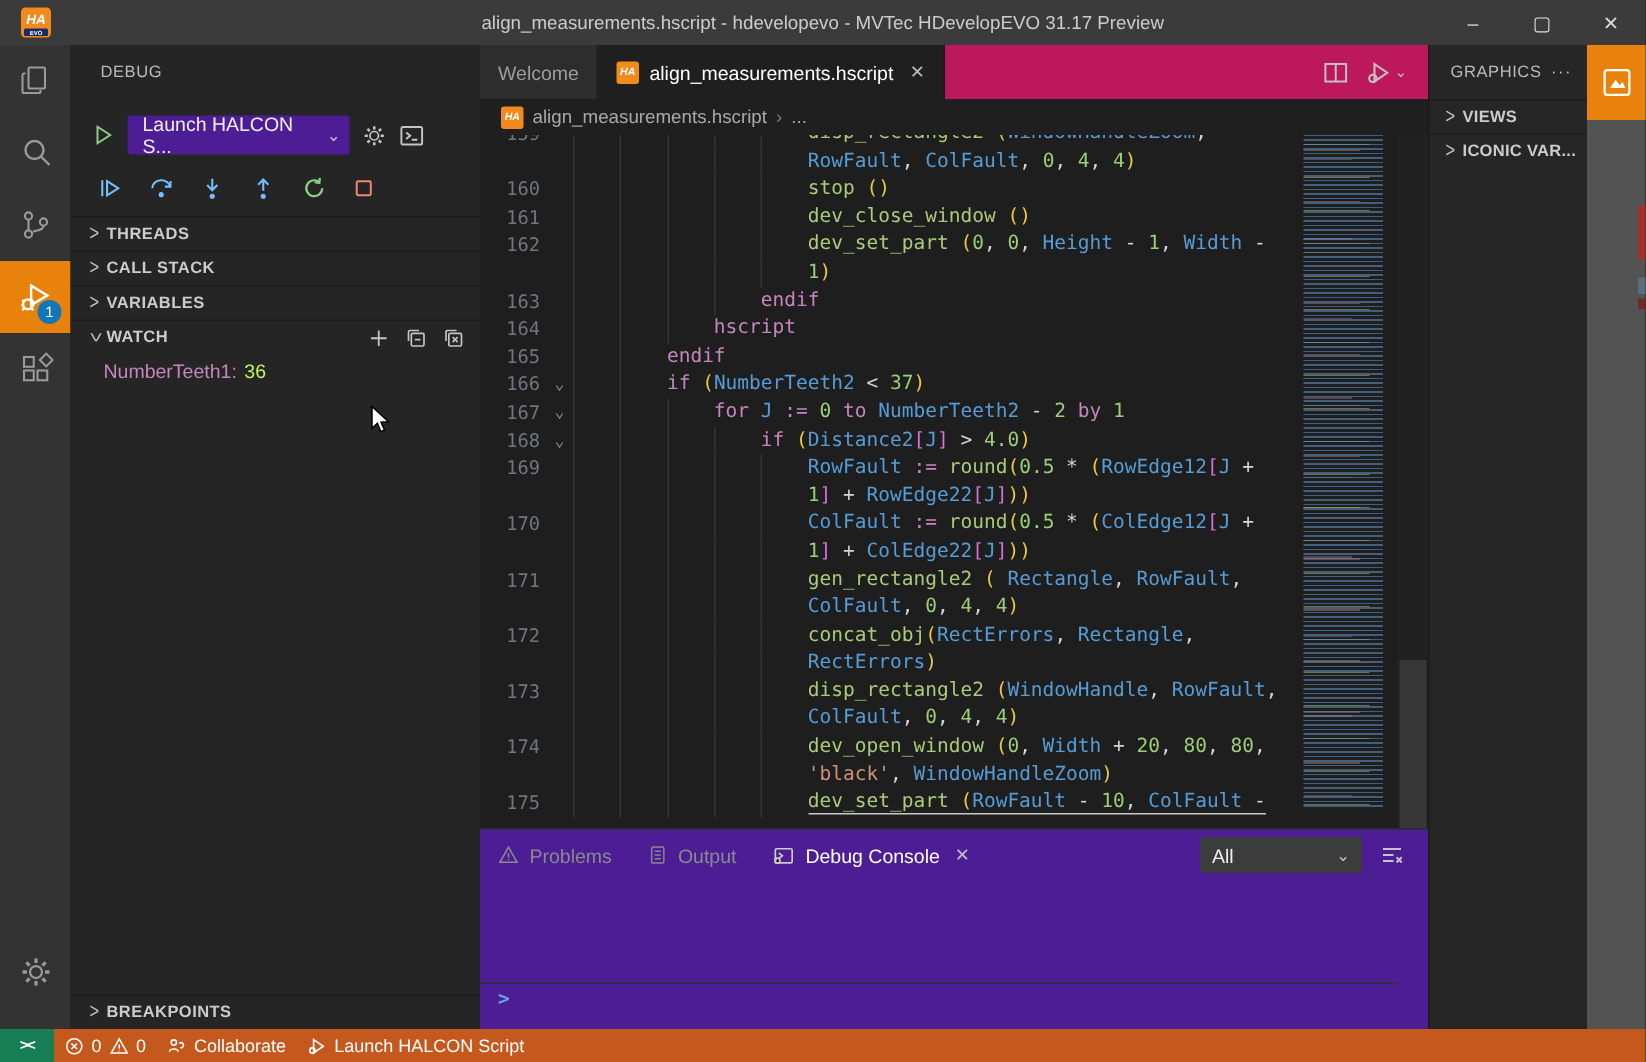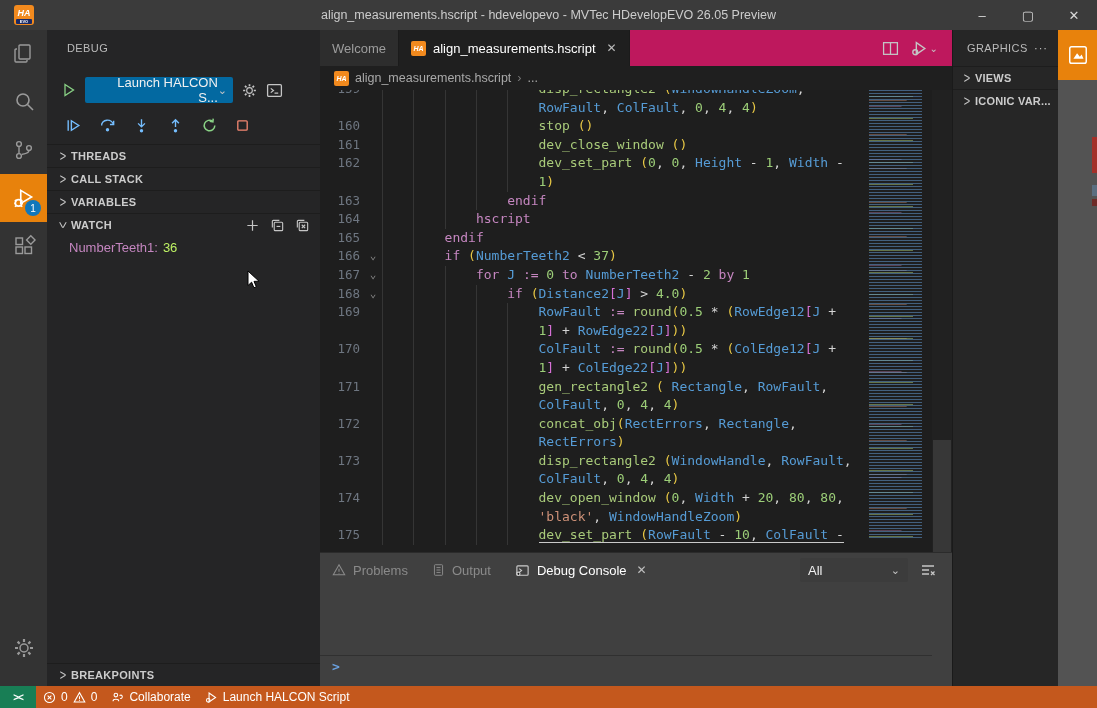--- a/index.html
+++ b/index.html
@@ -27,22 +27,22 @@
   .ab-active { background:#e8820c; }
   .ab-active svg { stroke:#ffffff; }
   .badge { position:absolute; right:6px; bottom:6px; width:16px; height:16px; background:#1177bb; color:#fff;
     border-radius:50%; font-size:10px; display:flex; align-items:center; justify-content:center; }
   #ab-gear { position:absolute; bottom:14px; left:0; }
 
   
   #sidebar { position:absolute; left:47px; top:30px; width:273px; height:656px; background:#252526; color:#cccccc; }
   #sb-title { position:absolute; top:12px; left:20px; font-size:11px; color:#bbbbbb; letter-spacing:.4px; }
   #run-row { position:absolute; top:46px; left:14px; right:10px; height:28px; display:flex; align-items:center; gap:8px; }
-  #run-config { flex:0 0 148px; height:26px; background:#0369a1; border-radius:2px; color:#f0f0f0; font-size:13px;
-    display:flex; align-items:center; padding:0 6px 0 10px;text-align:right; }
+  #run-config { flex:0 0 148px; height:26px; background:#4c1d95; border-radius:2px; color:#f0f0f0; font-size:13px;
+    display:flex; align-items:center; padding:0 6px 0 10px; }
   #run-config .chev { margin-left:auto; color:#c5c5c5; font-size:11px; }
   #dbg-toolbar { position:absolute; top:82px; left:18px; height:26px; display:flex; align-items:center; gap:17px; }
   .sb-section { height:23px; display:flex; align-items:center; border-top:1px solid #1d1d1d; padding-left:8px;
     font-size:11px; font-weight:bold; color:#cccccc; letter-spacing:.3px; }
   .sb-chev { width:16px; color:#c5c5c5; font-weight:normal; font-size:11px; text-align:center; transform:scaleY(1.3); }
   .sb-chev.down { transform:rotate(90deg) scaleY(1.3); }
   #sb-sections { position:absolute; top:114px; left:0; right:0; }
   .watch-actions { margin-left:auto; display:flex; gap:10px; padding-right:10px; }
   .watch-entry { height:22px; display:flex; align-items:center; padding-left:22px; font-size:13px; }
   .we-name { color:#c586c0; }
@@ -79,21 +79,21 @@
       repeating-linear-gradient(180deg, rgba(96,150,205,.55) 0 1px, transparent 1px 3px),
       repeating-linear-gradient(180deg, transparent 0 6px, rgba(171,203,116,.5) 6px 7px, transparent 7px 22px),
       repeating-linear-gradient(180deg, transparent 0 10px, rgba(206,145,120,.4) 10px 11px, transparent 11px 34px),
       repeating-linear-gradient(180deg, transparent 0 16px, rgba(197,134,192,.35) 16px 17px, transparent 17px 53px);
     background-size:82% 100%,68% 100%,58% 100%,50% 100%; background-repeat:no-repeat; background-position:4px 0; }
   #scrollbar { position:absolute; top:60px; left:612px; width:20px; height:462px; background:#212121; }
   #scroll-slider { position:absolute; top:350px; left:1px; width:18px; height:120px; background:#3f3f3f; opacity:.75; }
   #scroll-mark { position:absolute; top:466px; left:4px; width:12px; height:4px; background:#d6d6d6; }
 
   
-  #panel { position:absolute; left:0; right:0; top:522px; height:134px; background:#404040; border-top:1px solid #2b2b2b; }
+  #panel { position:absolute; left:0; right:0; top:522px; height:134px; background:#4c1d95; border-top:1px solid #2b2b2b; }
   #panel-tabs { display:flex; align-items:center; height:34px; padding-left:12px; gap:24px; }
   .ptab { display:flex; align-items:center; gap:7px; font-size:13px; color:#8a8a8a; }
   .ptab.active { color:#ffffff; }
   .ptab .x { font-size:12px; color:#c0c0c0; margin-left:3px; }
   #panel-actions { margin-left:auto; display:flex; align-items:center; gap:12px; margin-right:16px; }
   #filter-dd { width:108px; height:24px; background:#3c3c3c; border-radius:2px; color:#f0f0f0; font-size:13px;
     display:flex; align-items:center; padding:0 8px; }
   #filter-dd .chev { margin-left:auto; font-size:11px; color:#c5c5c5; }
   #console-input { position:absolute; left:0; right:20px; top:102px; border-top:1px solid #303030; height:22px;
     display:flex; align-items:center; padding-left:12px; }
@@ -124,21 +124,21 @@
   #cursor { position:absolute; left:247px; top:270px; z-index:50; pointer-events:none; }
 </style>
 </head>
 <body>
 
 <div id="titlebar">
   <div id="app-logo">
     <span class="ha">HA</span>
     <span class="evo">EVO</span>
   </div>
-  <div id="win-title">align_measurements.hscript - hdevelopevo - MVTec HDevelopEVO 26.05 Preview</div>
+  <div id="win-title">align_measurements.hscript - hdevelopevo - MVTec HDevelopEVO 31.17 Preview</div>
   <div id="win-controls">
     <div class="win-btn">–</div>
     <div class="win-btn">▢</div>
     <div class="win-btn">✕</div>
   </div>
 </div>
 
 <div id="activitybar">
   <div class="ab-icon">
     <svg width="24" height="24" viewBox="0 0 24 24" fill="none" stroke-width="1.4">

